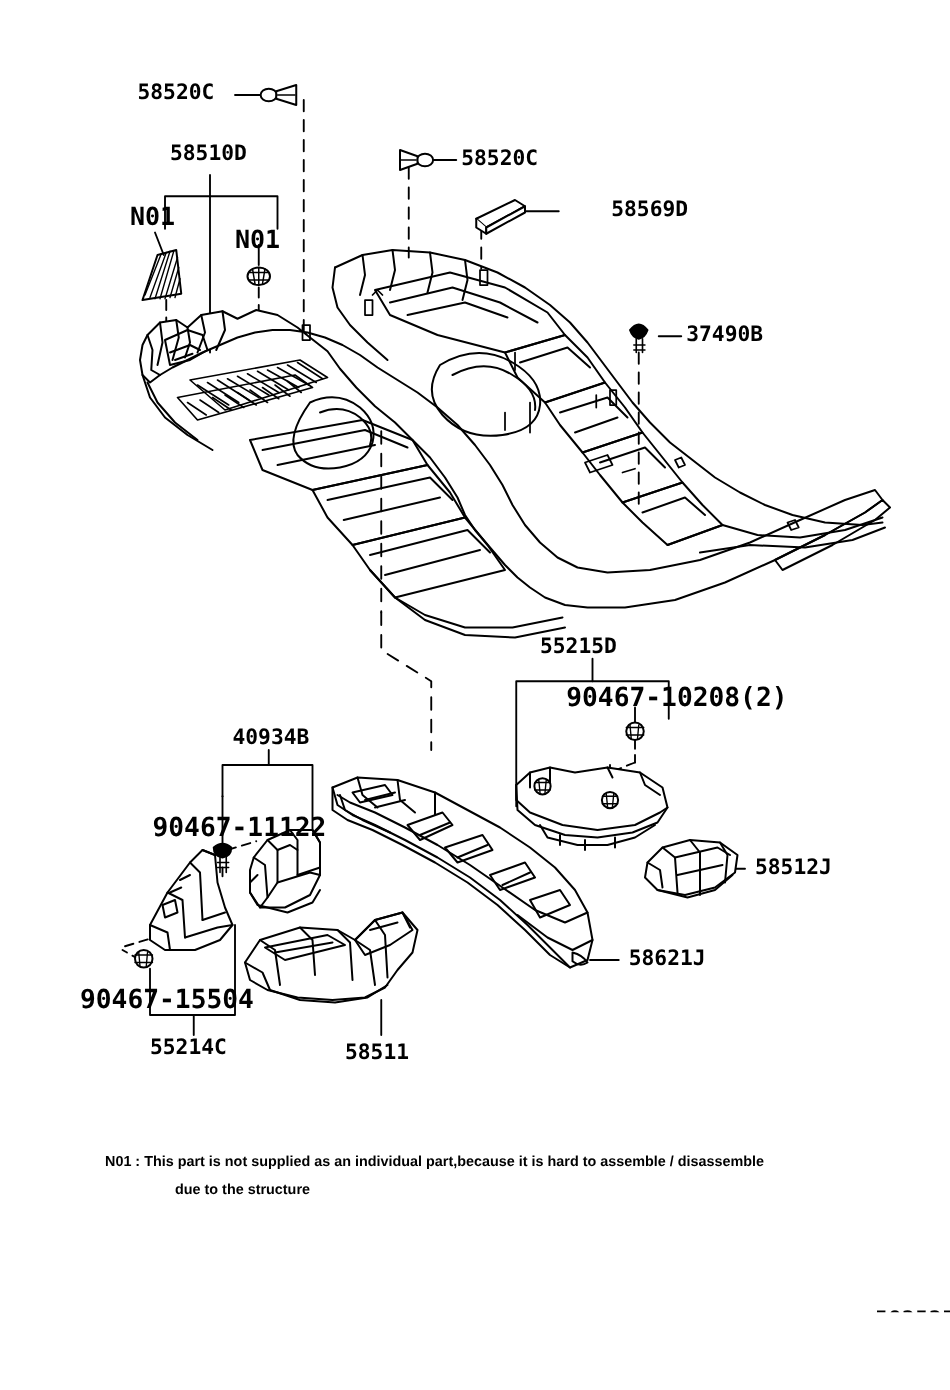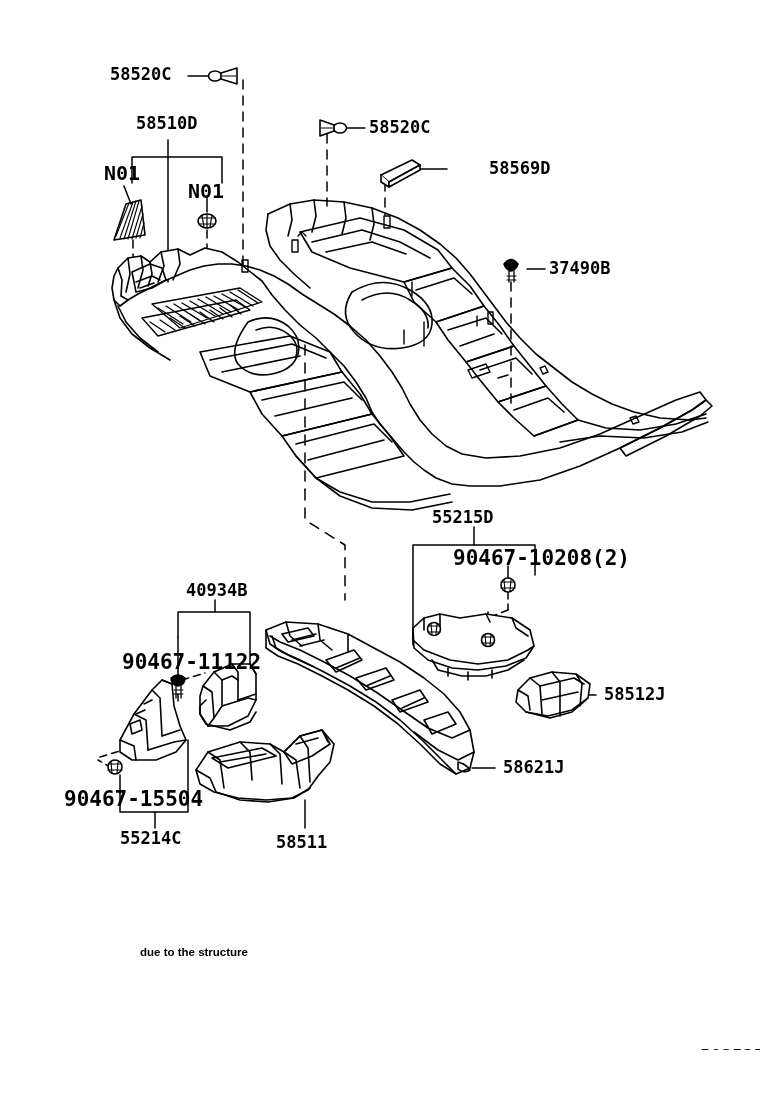--- a/index.html
+++ b/index.html
@@ -500,17 +500,18 @@
   <div class="lbl lbl-sub" style="left:64px; top:789px;">90467-15504</div>
 
   <div class="lbl lbl-part" style="left:120px; top:830px;">55214C</div>
 
   <div class="lbl lbl-part" style="left:276px; top:834px;">58511</div>
 
   <div class="lbl lbl-part" style="left:604px; top:686px;">58512J</div>
 
   <div class="lbl lbl-part" style="left:503px; top:759px;">58621J</div>
 
+  <div class="note" style="left:84px; top:922px;">N01 : This part is not supplied as an individual part,because it is hard to assemble / disassemble</div>
   <div class="note" style="left:140px; top:944px;">due to the structure</div>
 
   <div class="diagcode" style="left:672px; top:1046px;">583535C</div>
 
 </div>
 
 </body></html>

